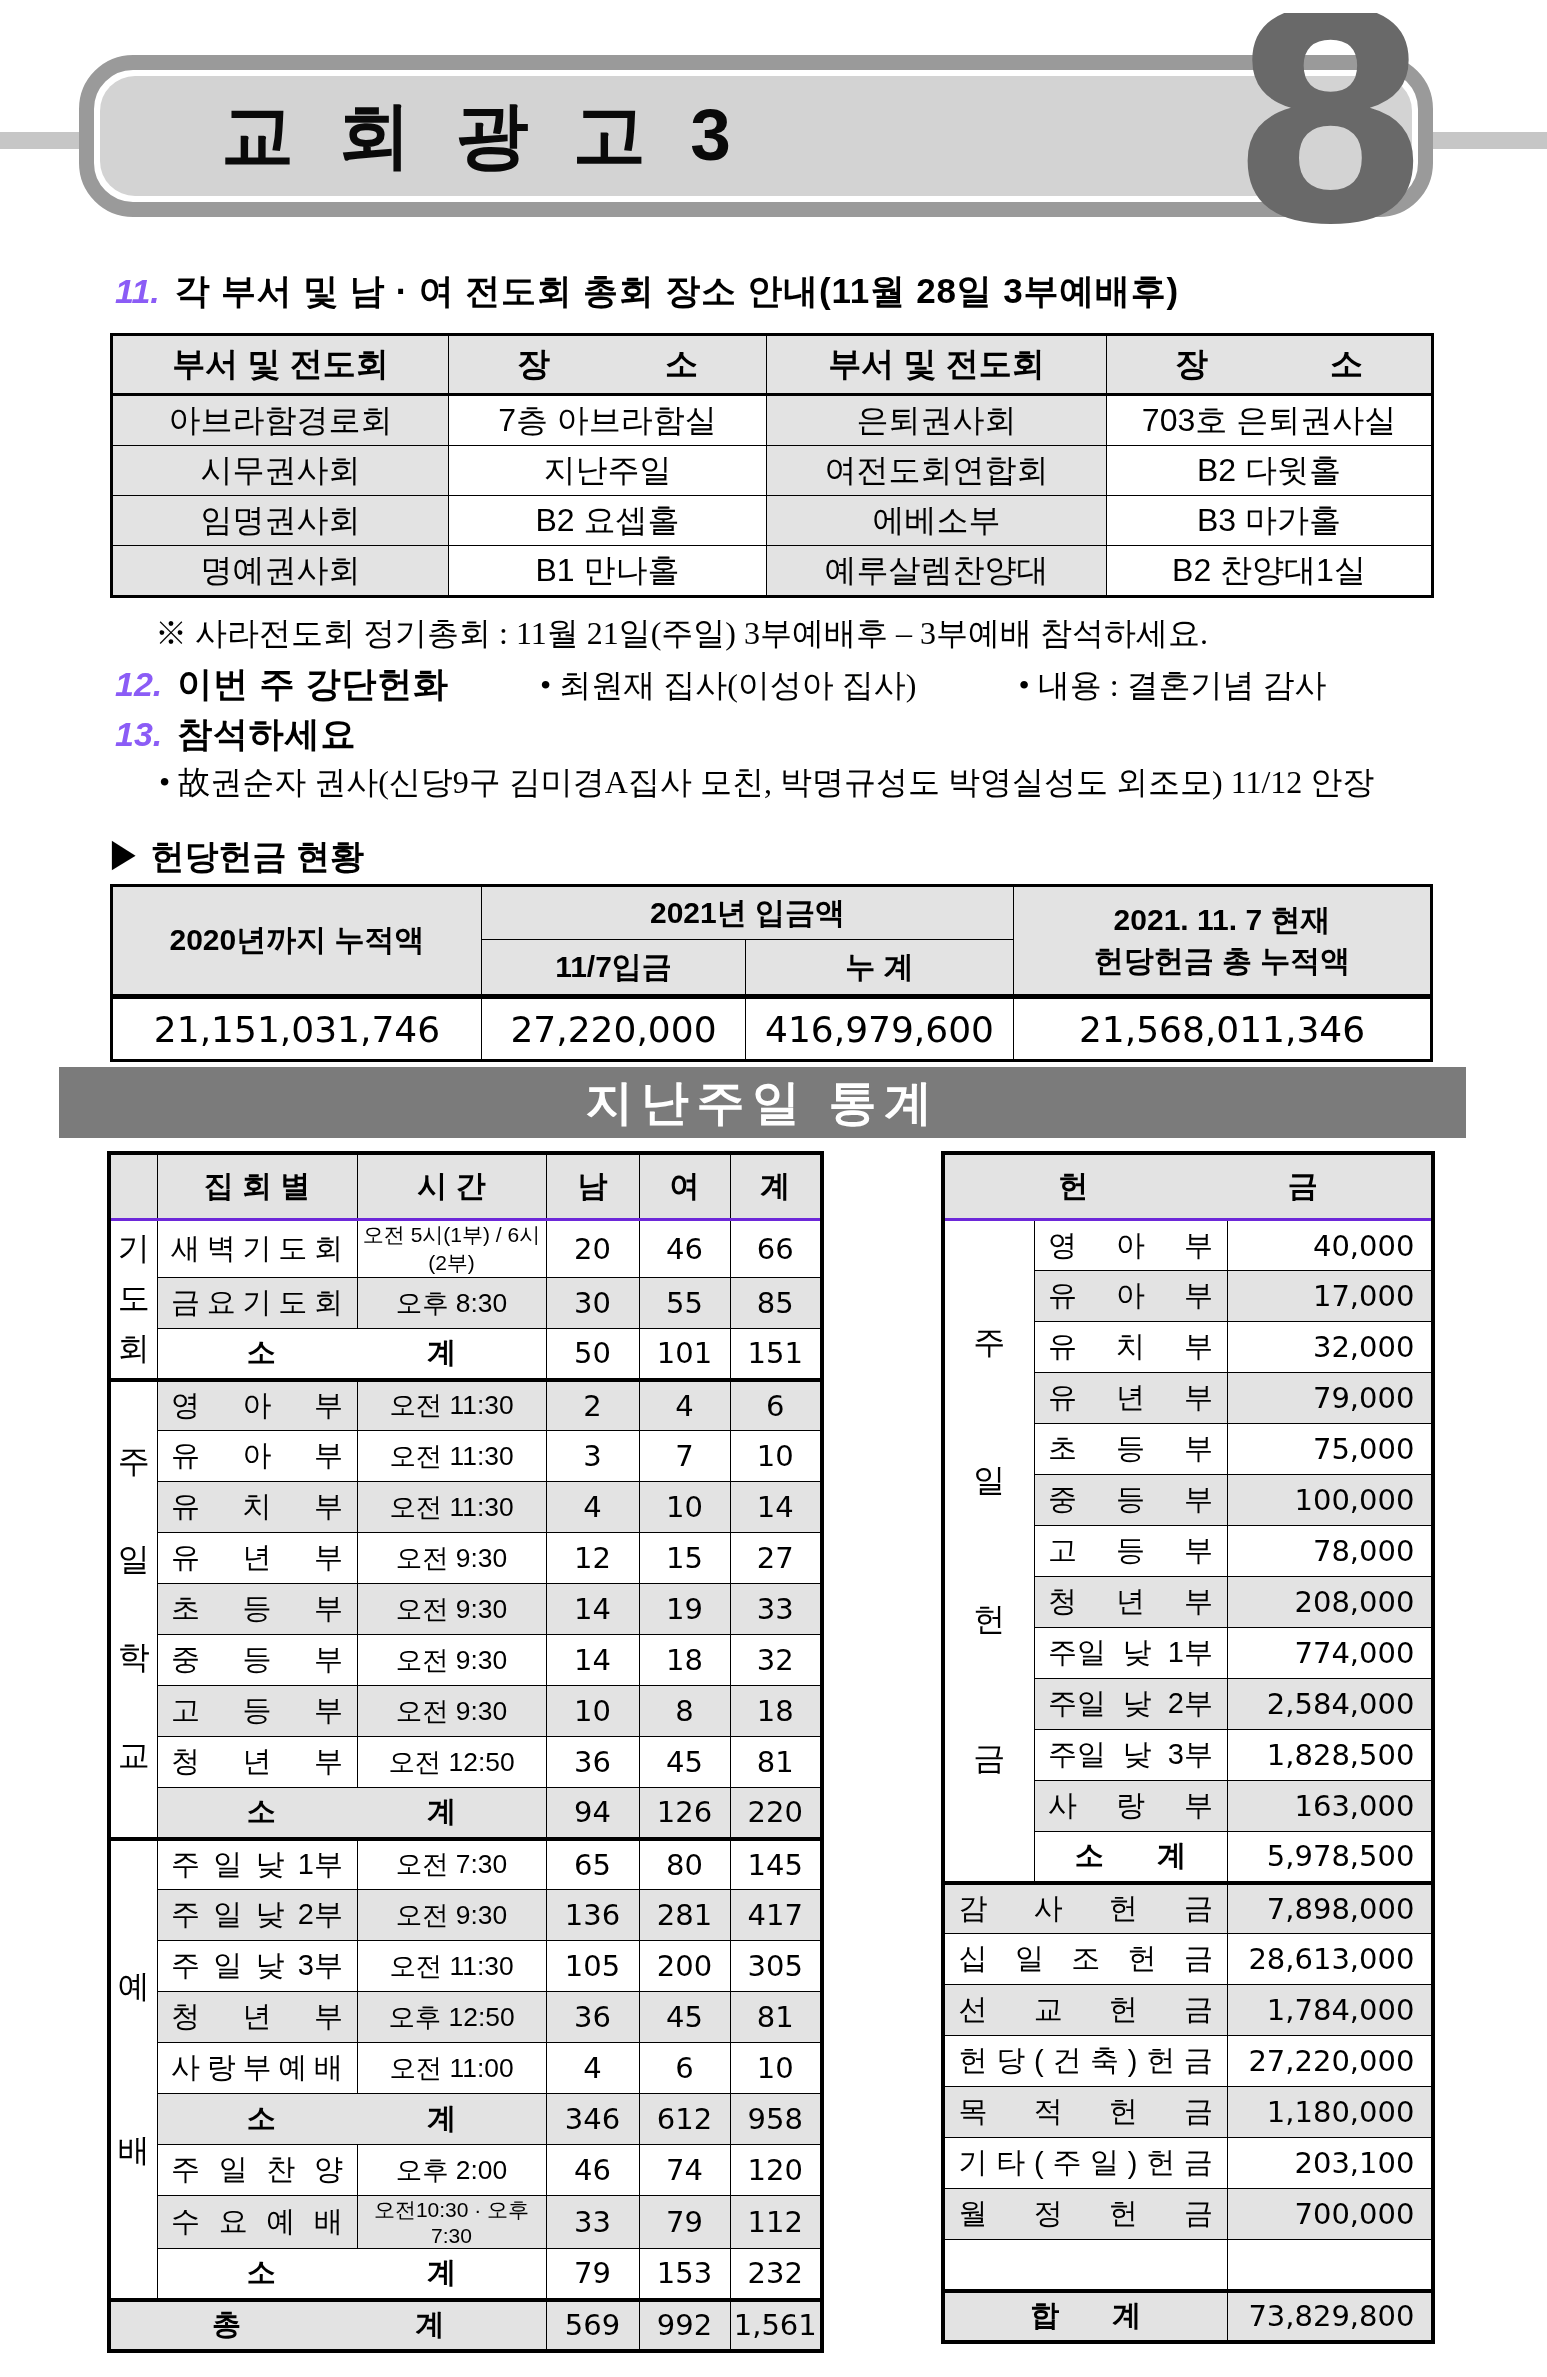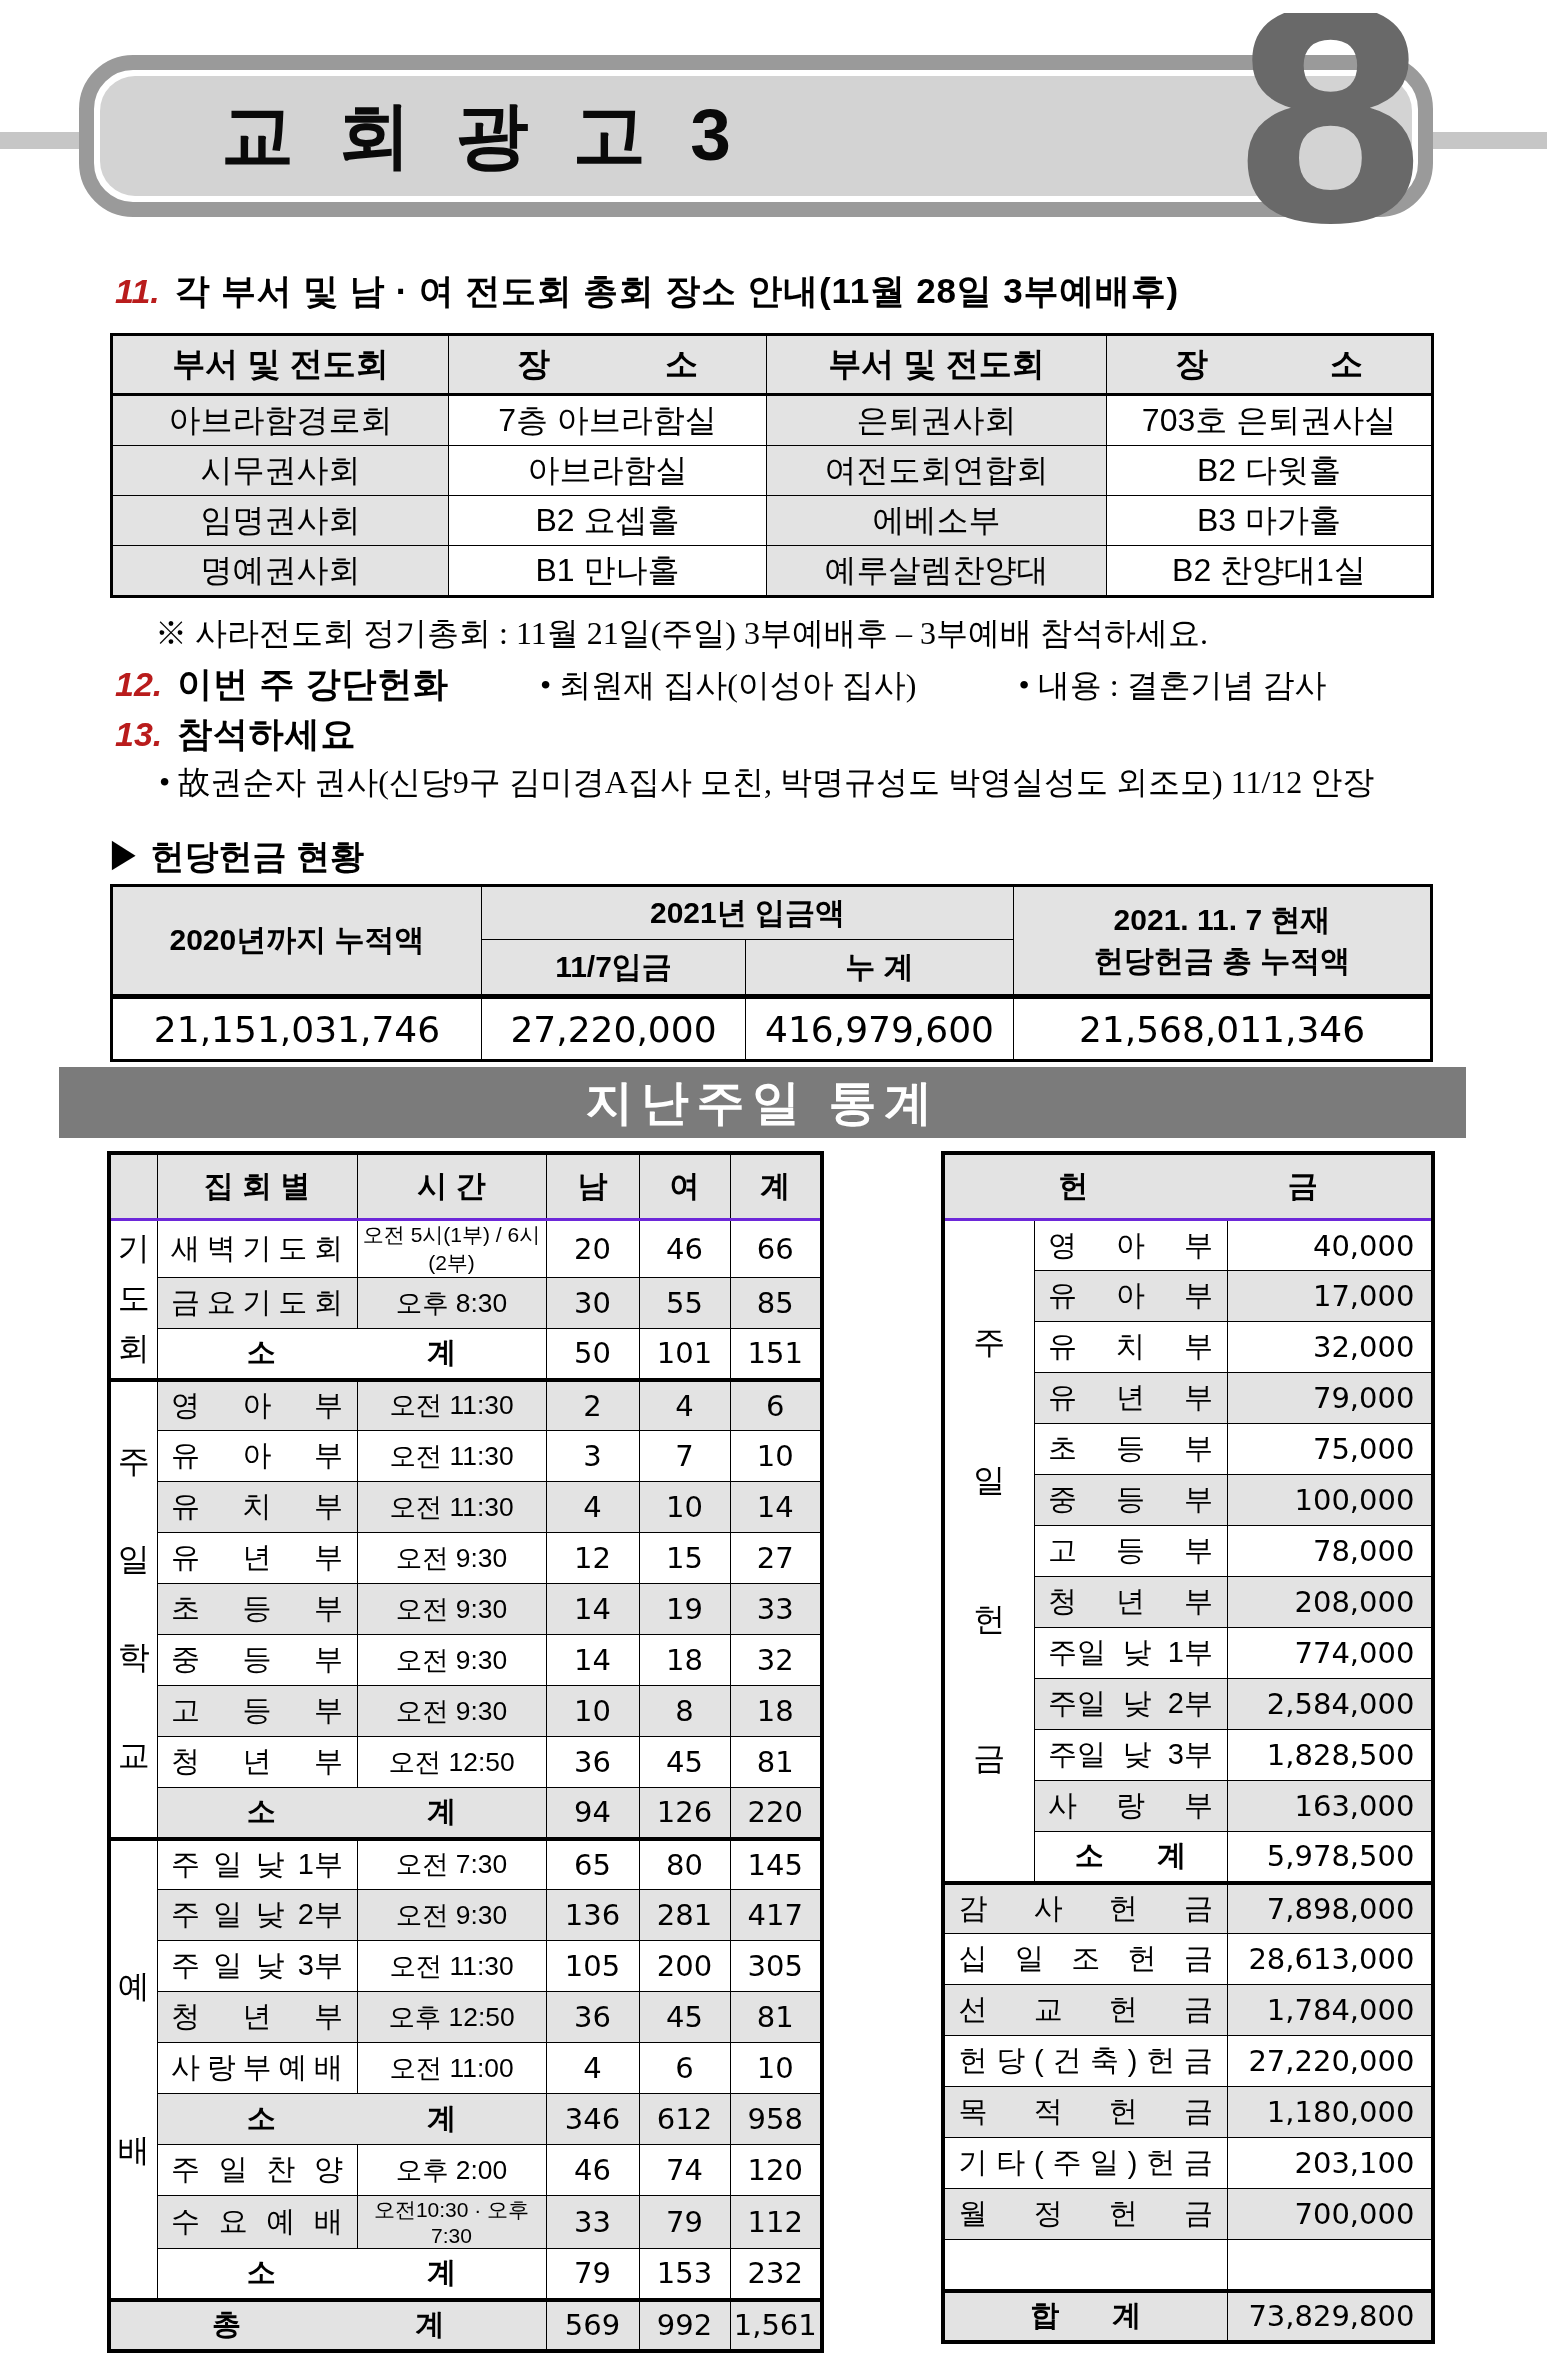--- a/index.html
+++ b/index.html
@@ -9,21 +9,21 @@
   .hdr-bar{position:absolute;left:0;top:119px;width:1548px;height:16.6px;background:#c6c6c6;z-index:1;}
   .hdr-box{position:absolute;left:79px;top:42px;width:1354px;height:162px;box-sizing:border-box;
            border:15px solid #9a9a9a;border-radius:54px;background:#fff;z-index:2;}
   .hdr-box-in{position:absolute;left:6px;top:6px;right:6px;bottom:6px;background:#d3d3d3;
               border-radius:35px;display:flex;align-items:center;padding-left:121px;}
   .hdr-title{font-size:73px;font-weight:800;letter-spacing:12px;color:#0a0a0a;}
   .hdr-num{position:absolute;left:1230px;top:-10.6px;z-index:3;font-size:289px;line-height:0.82;
            font-weight:800;color:#696969;font-family:"DejaVu Sans", sans-serif;}
   
   .item{position:absolute;display:flex;align-items:baseline;}
-  .ino{color:#b91c1c;font-style:italic;font-weight:bold;font-size:34px;margin-right:15px;}
+  .ino{color:#8b5cf6;font-style:italic;font-weight:bold;font-size:34px;margin-right:15px;}
   .ititle{font-weight:700;font-size:35px;letter-spacing:0.8px;}
   .detail{font-family:"Liberation Serif", serif;font-size:32px;}
   
   table{border-collapse:collapse;table-layout:fixed;}
   td{border:1.5px solid #000;text-align:center;vertical-align:middle;font-size:29px;padding:0;overflow:hidden;}
   tr.g td{background:#e3e3e3;}
   tr.sep td{border-top:4.5px solid #000;}
   .cw{display:flex;justify-content:space-between;align-items:center;height:100%;
       padding:0 13.6px;box-sizing:border-box;}
   .pad70{padding:0 68px;}
@@ -103,21 +103,21 @@
           </td>
     </tr>
     <tr>
       <td class="shade">아브라함경로회</td>
       <td>7층 아브라함실</td>
       <td class="shade">은퇴권사회</td>
       <td>703호 은퇴권사실</td>
     </tr>
     <tr>
       <td class="shade">시무권사회</td>
-      <td>아브라함실</td>
+      <td>지난주일</td>
       <td class="shade">여전도회연합회</td>
       <td>B2 다윗홀</td>
     </tr>
     <tr>
       <td class="shade">임명권사회</td>
       <td>B2 요셉홀</td>
       <td class="shade">에베소부</td>
       <td>B3 마가홀</td>
     </tr>
     <tr>

